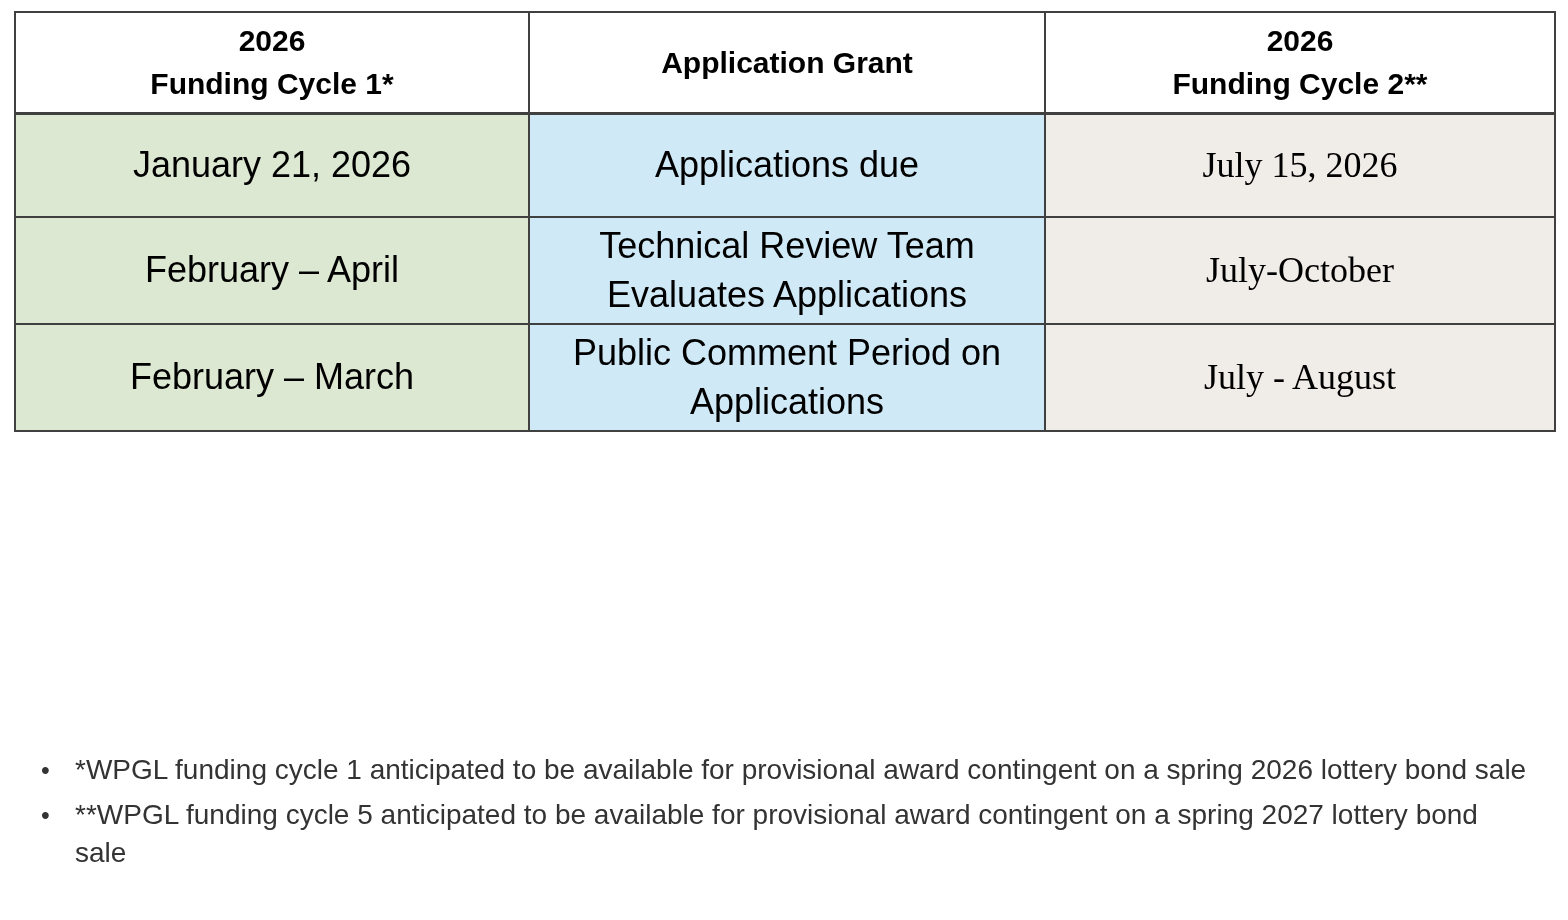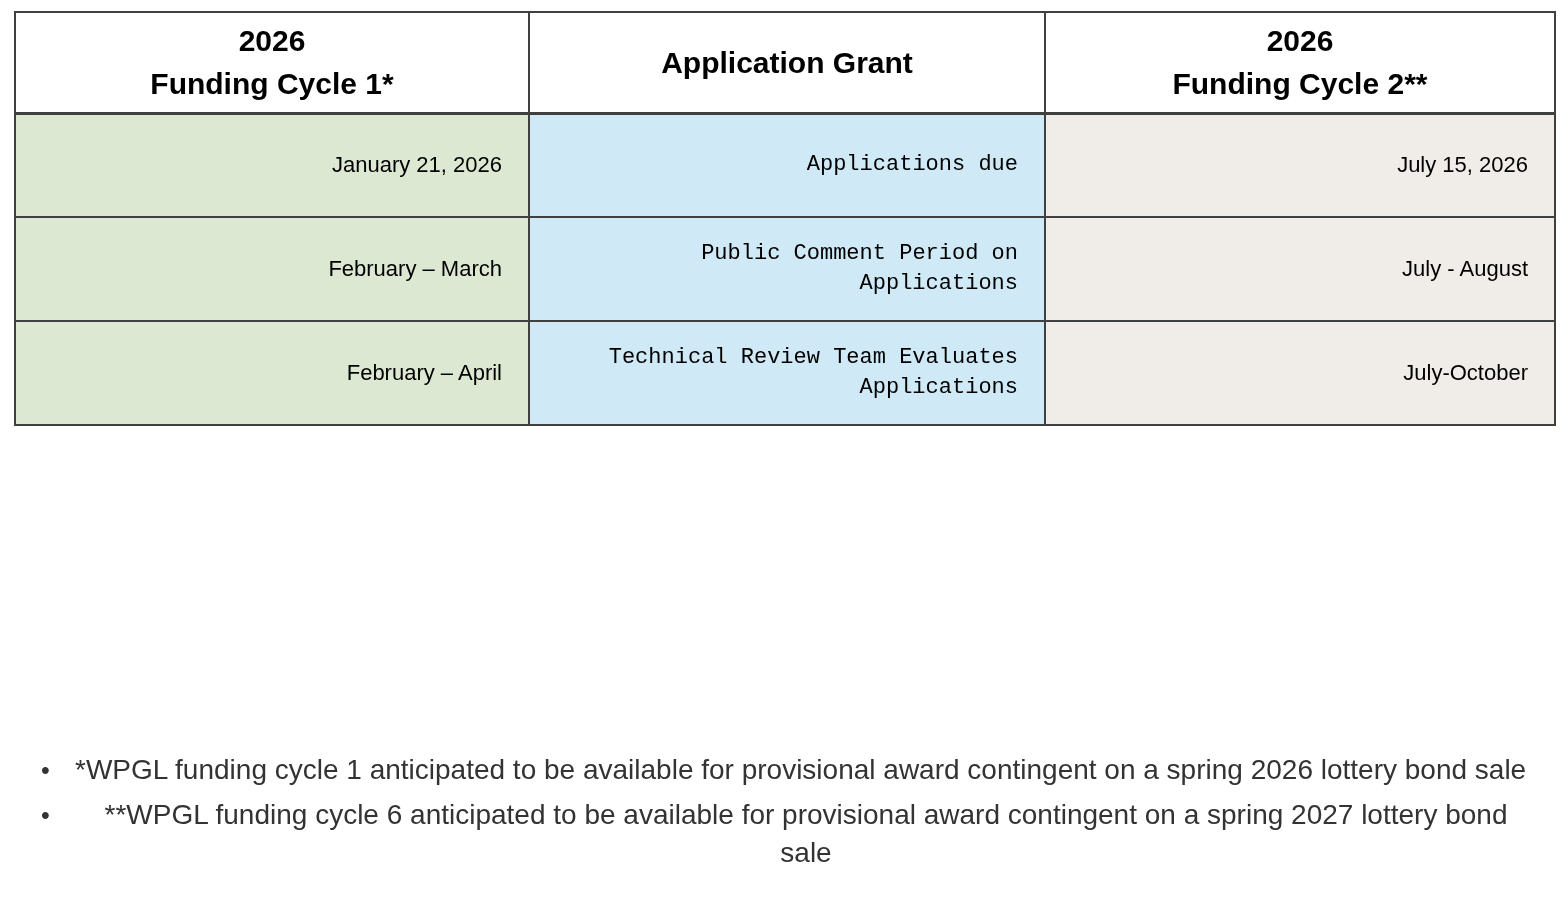--- a/index.html
+++ b/index.html
@@ -28,29 +28,28 @@
     background: var(--header-bg, #ffffff);
     font-weight: bold;
     font-size: 30px;
     line-height: 1.45;
     white-space: pre-line;
     height: 101px;
     border-bottom: 3px solid var(--border, #404040);
     color: var(--text, #000000);
   }
   .schedule td {
-    font-size: 22px;
+    font-size: 36px;
     line-height: 1.35;
     height: 104px;
     color: var(--text, #000000);
-    text-align: right;
   }
   td.col-cycle1 { background: var(--cycle1-bg, #dce8d2); }
-  td.col-step   { background: var(--step-bg, #cfe9f6); font-family: Liberation Mono, monospace; }
-  td.col-cycle2 { background: var(--cycle2-bg, #f0ede8); }
+  td.col-step   { background: var(--step-bg, #cfe9f6); }
+  td.col-cycle2 { background: var(--cycle2-bg, #f0ede8); font-family: Liberation Serif, serif; }
 
   .footnotes {
     position: absolute;
     left: 30px; top: 751px;
     width: 1512px;
   }
   .footnote {
     display: flex;
     align-items: flex-start;
     font-size: 28px;
@@ -61,21 +60,20 @@
   .footnote .bullet {
     flex: none;
     width: 45px;
     padding-left: 11px;
     font-size: 25px;
     line-height: 1.52;
   }
   .footnote .ftext {
     flex: none;
     max-width: 1462px;
-    text-align: center;
   }
 </style>
 </head>
 <body>
 
 <div class="page">
 
   <table class="schedule">
     <colgroup>
       <col style="width:514px">
@@ -91,36 +89,36 @@
 Funding Cycle 2**</th>
       </tr>
     </thead>
     <tbody>
       <tr>
         <td class="col-cycle1">January 21, 2026</td>
         <td class="col-step">Applications due</td>
         <td class="col-cycle2">July 15, 2026</td>
       </tr>
       <tr>
+        <td class="col-cycle1">February – April</td>
+        <td class="col-step">Technical Review Team Evaluates Applications</td>
+        <td class="col-cycle2">July-October</td>
+      </tr>
+      <tr>
         <td class="col-cycle1">February – March</td>
         <td class="col-step">Public Comment Period on Applications</td>
         <td class="col-cycle2">July - August</td>
-      </tr>
-      <tr>
-        <td class="col-cycle1">February – April</td>
-        <td class="col-step">Technical Review Team Evaluates Applications</td>
-        <td class="col-cycle2">July-October</td>
       </tr>
     </tbody>
   </table>
 
   <div class="footnotes">
     <div class="footnote">
       <span class="bullet">•</span>
       <span class="ftext">*WPGL funding cycle 1 anticipated to be available for provisional award contingent on a spring 2026 lottery bond sale</span>
     </div>
     <div class="footnote">
       <span class="bullet">•</span>
-      <span class="ftext">**WPGL funding cycle 6 anticipated to be available for provisional award contingent on a spring 2027 lottery bond sale</span>
+      <span class="ftext">**WPGL funding cycle 5 anticipated to be available for provisional award contingent on a spring 2027 lottery bond sale</span>
     </div>
   </div>
 
 </div>
 
 </body></html>

